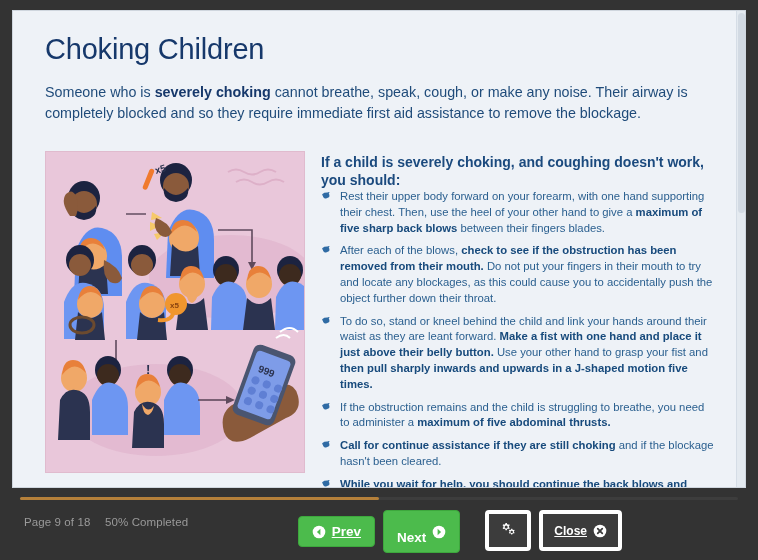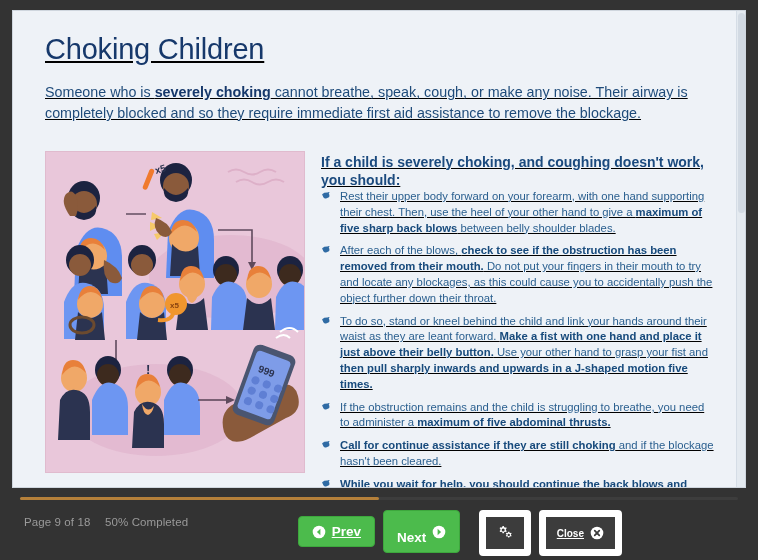--- a/index.html
+++ b/index.html
@@ -45,21 +45,20 @@
     left: 1px;
     top: 2px;
     width: 7px;
     height: 200px;
     background: #d2dae3;
     border-radius: 4px;
   }
 
   .page-inner {
     padding: 22px 29px 0 32px;
-    text-decoration: underline;
   }
 
   .page-title {
     font-size: 29px;
     font-weight: 400;
     color: #16386b;
     letter-spacing: -0.2px;
     line-height: 1.15;
     margin-bottom: 16px;
   }
@@ -194,24 +193,24 @@
   .right-tools {
     position: absolute;
     right: 16px;
     top: 8px;
     display: flex;
     gap: 8px;
   }
 
   .tool-btn {
     background: #3c3c3c;
-    border: 7px solid #ffffff;
+    border: 4px solid #ffffff;
     border-radius: 4px;
     color: #ffffff;
-    font-size: 10px;
+    font-size: 12px;
     font-weight: 700;
     padding: 7px 11px;
     display: inline-flex;
     align-items: center;
     gap: 6px;
     cursor: pointer;
     min-height: 33px;
   }
   .tool-btn .lbl { text-decoration: underline; }
   .tool-btn.icon-only { padding: 7px 10px; }
@@ -381,21 +380,21 @@
 
         <div class="text-col">
           <div class="lead-in">If a child is severely choking, and coughing doesn't work, you should:</div>
           <ul class="steps">
               <li class="step">
                 <span class="step-icon"><svg viewBox="0 0 12 12" width="11" height="11">
                     <path d="M2.2 4.6 q0 -1.6 1.5 -1.7 l3.1 -.2 q1.6 -.1 1.9 1.2 l.5 2.2 q.3 1.5 -1.1 2.1 l-2.6 1 q-1.6 .6 -2.5 -.7 l-.7 -1.1 q-.3 -.5 -.1 -1.2 z" fill="#2f6ba4"></path>
                     <path d="M2.0 4.2 q-.9 .2 -.9 1.1 q0 .9 .9 1.0" fill="#2f6ba4"></path>
                     <path d="M7.2 3.1 q.2 -1.1 1.2 -1.0 q1.0 .1 .9 1.2" fill="#2f6ba4"></path>
                   </svg></span>
-                <div class="step-text"><span>Rest their upper body forward on your forearm, with one hand supporting their chest. Then, use the heel of your other hand to give a </span><b>maximum of five sharp back blows</b><span> between belly shoulder blades.</span></div>
+                <div class="step-text"><span>Rest their upper body forward on your forearm, with one hand supporting their chest. Then, use the heel of your other hand to give a </span><b>maximum of five sharp back blows</b><span> between their fingers blades.</span></div>
               </li>
               <li class="step">
                 <span class="step-icon"><svg viewBox="0 0 12 12" width="11" height="11">
                     <path d="M2.2 4.6 q0 -1.6 1.5 -1.7 l3.1 -.2 q1.6 -.1 1.9 1.2 l.5 2.2 q.3 1.5 -1.1 2.1 l-2.6 1 q-1.6 .6 -2.5 -.7 l-.7 -1.1 q-.3 -.5 -.1 -1.2 z" fill="#2f6ba4"></path>
                     <path d="M2.0 4.2 q-.9 .2 -.9 1.1 q0 .9 .9 1.0" fill="#2f6ba4"></path>
                     <path d="M7.2 3.1 q.2 -1.1 1.2 -1.0 q1.0 .1 .9 1.2" fill="#2f6ba4"></path>
                   </svg></span>
                 <div class="step-text"><span>After each of the blows, </span><b>check to see if the obstruction has been removed from their mouth.</b><span> Do not put your fingers in their mouth to try and locate any blockages, as this could cause you to accidentally push the object further down their throat.</span></div>
               </li>
               <li class="step">

